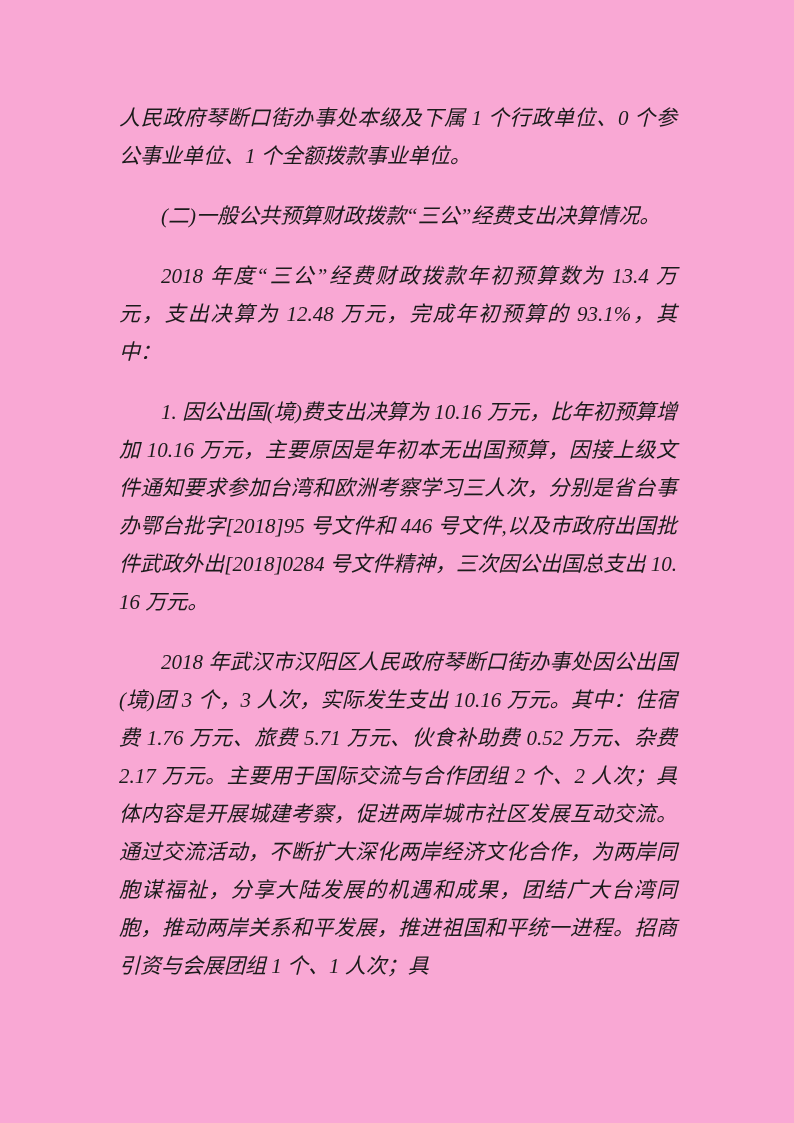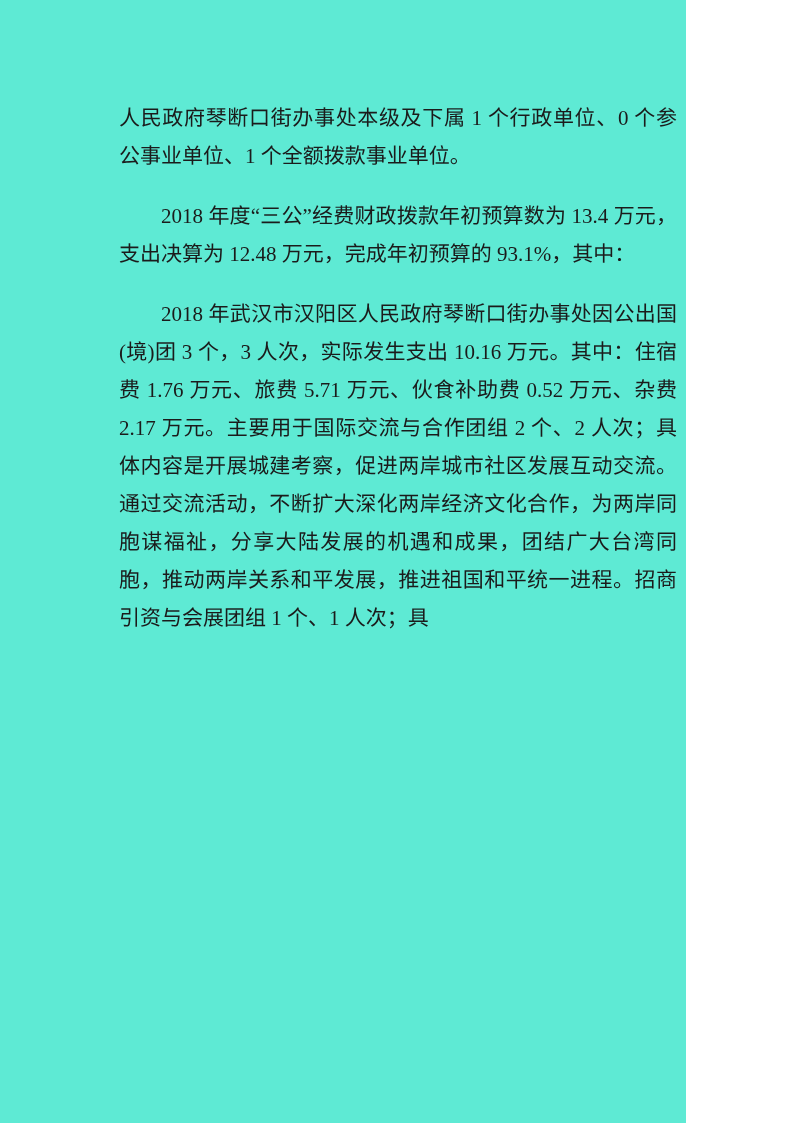--- a/index.html
+++ b/index.html
@@ -2,25 +2,26 @@
 <html lang="zh-CN"><head>
 <meta charset="utf-8">
 <style>
   html, body {
     margin: 0;
     padding: 0;
     background: #ffffff;
   }
   .page {
     position: relative;
-    width: 686px;
+    width: 794px;
     height: 1123px;
-    background: #5eead4;
+    background: #f9a8d4;
     overflow: hidden;
     font-family: "Liberation Serif", serif;
+    font-style: italic;
   }
   .content {
     position: absolute;
     left: 119px;
     top: 99px;
     width: 558px;
   }
   .para {
     margin: 0 0 22px 0;
     font-size: 21px;
@@ -36,16 +37,18 @@
   .para:last-child {
     margin-bottom: 12px;
   }
 </style>
 </head>
 <body>
 
 <div class="page">
   <div class="content">
     <p class="para">人民政府琴断口街办事处本级及下属 1 个行政单位、0 个参公事业单位、1 个全额拨款事业单位。</p>
+    <p class="para para--indent">(二)一般公共预算财政拨款“三公”经费支出决算情况。</p>
     <p class="para para--indent">2018 年度“三公”经费财政拨款年初预算数为 13.4 万元，支出决算为 12.48 万元，完成年初预算的 93.1%，其中：</p>
+    <p class="para para--indent">1. 因公出国(境)费支出决算为 10.16 万元，比年初预算增加 10.16 万元，主要原因是年初本无出国预算，因接上级文件通知要求参加台湾和欧洲考察学习三人次，分别是省台事办鄂台批字[2018]95 号文件和 446 号文件,以及市政府出国批件武政外出[2018]0284 号文件精神，三次因公出国总支出 10.16 万元。</p>
     <p class="para para--indent">2018 年武汉市汉阳区人民政府琴断口街办事处因公出国(境)团 3 个，3 人次，实际发生支出 10.16 万元。其中：住宿费 1.76 万元、旅费 5.71 万元、伙食补助费 0.52 万元、杂费 2.17 万元。主要用于国际交流与合作团组 2 个、2 人次；具体内容是开展城建考察，促进两岸城市社区发展互动交流。通过交流活动，不断扩大深化两岸经济文化合作，为两岸同胞谋福祉，分享大陆发展的机遇和成果，团结广大台湾同胞，推动两岸关系和平发展，推进祖国和平统一进程。招商引资与会展团组 1 个、1 人次；具</p>
   </div>
 </div>
 
 </body></html>

